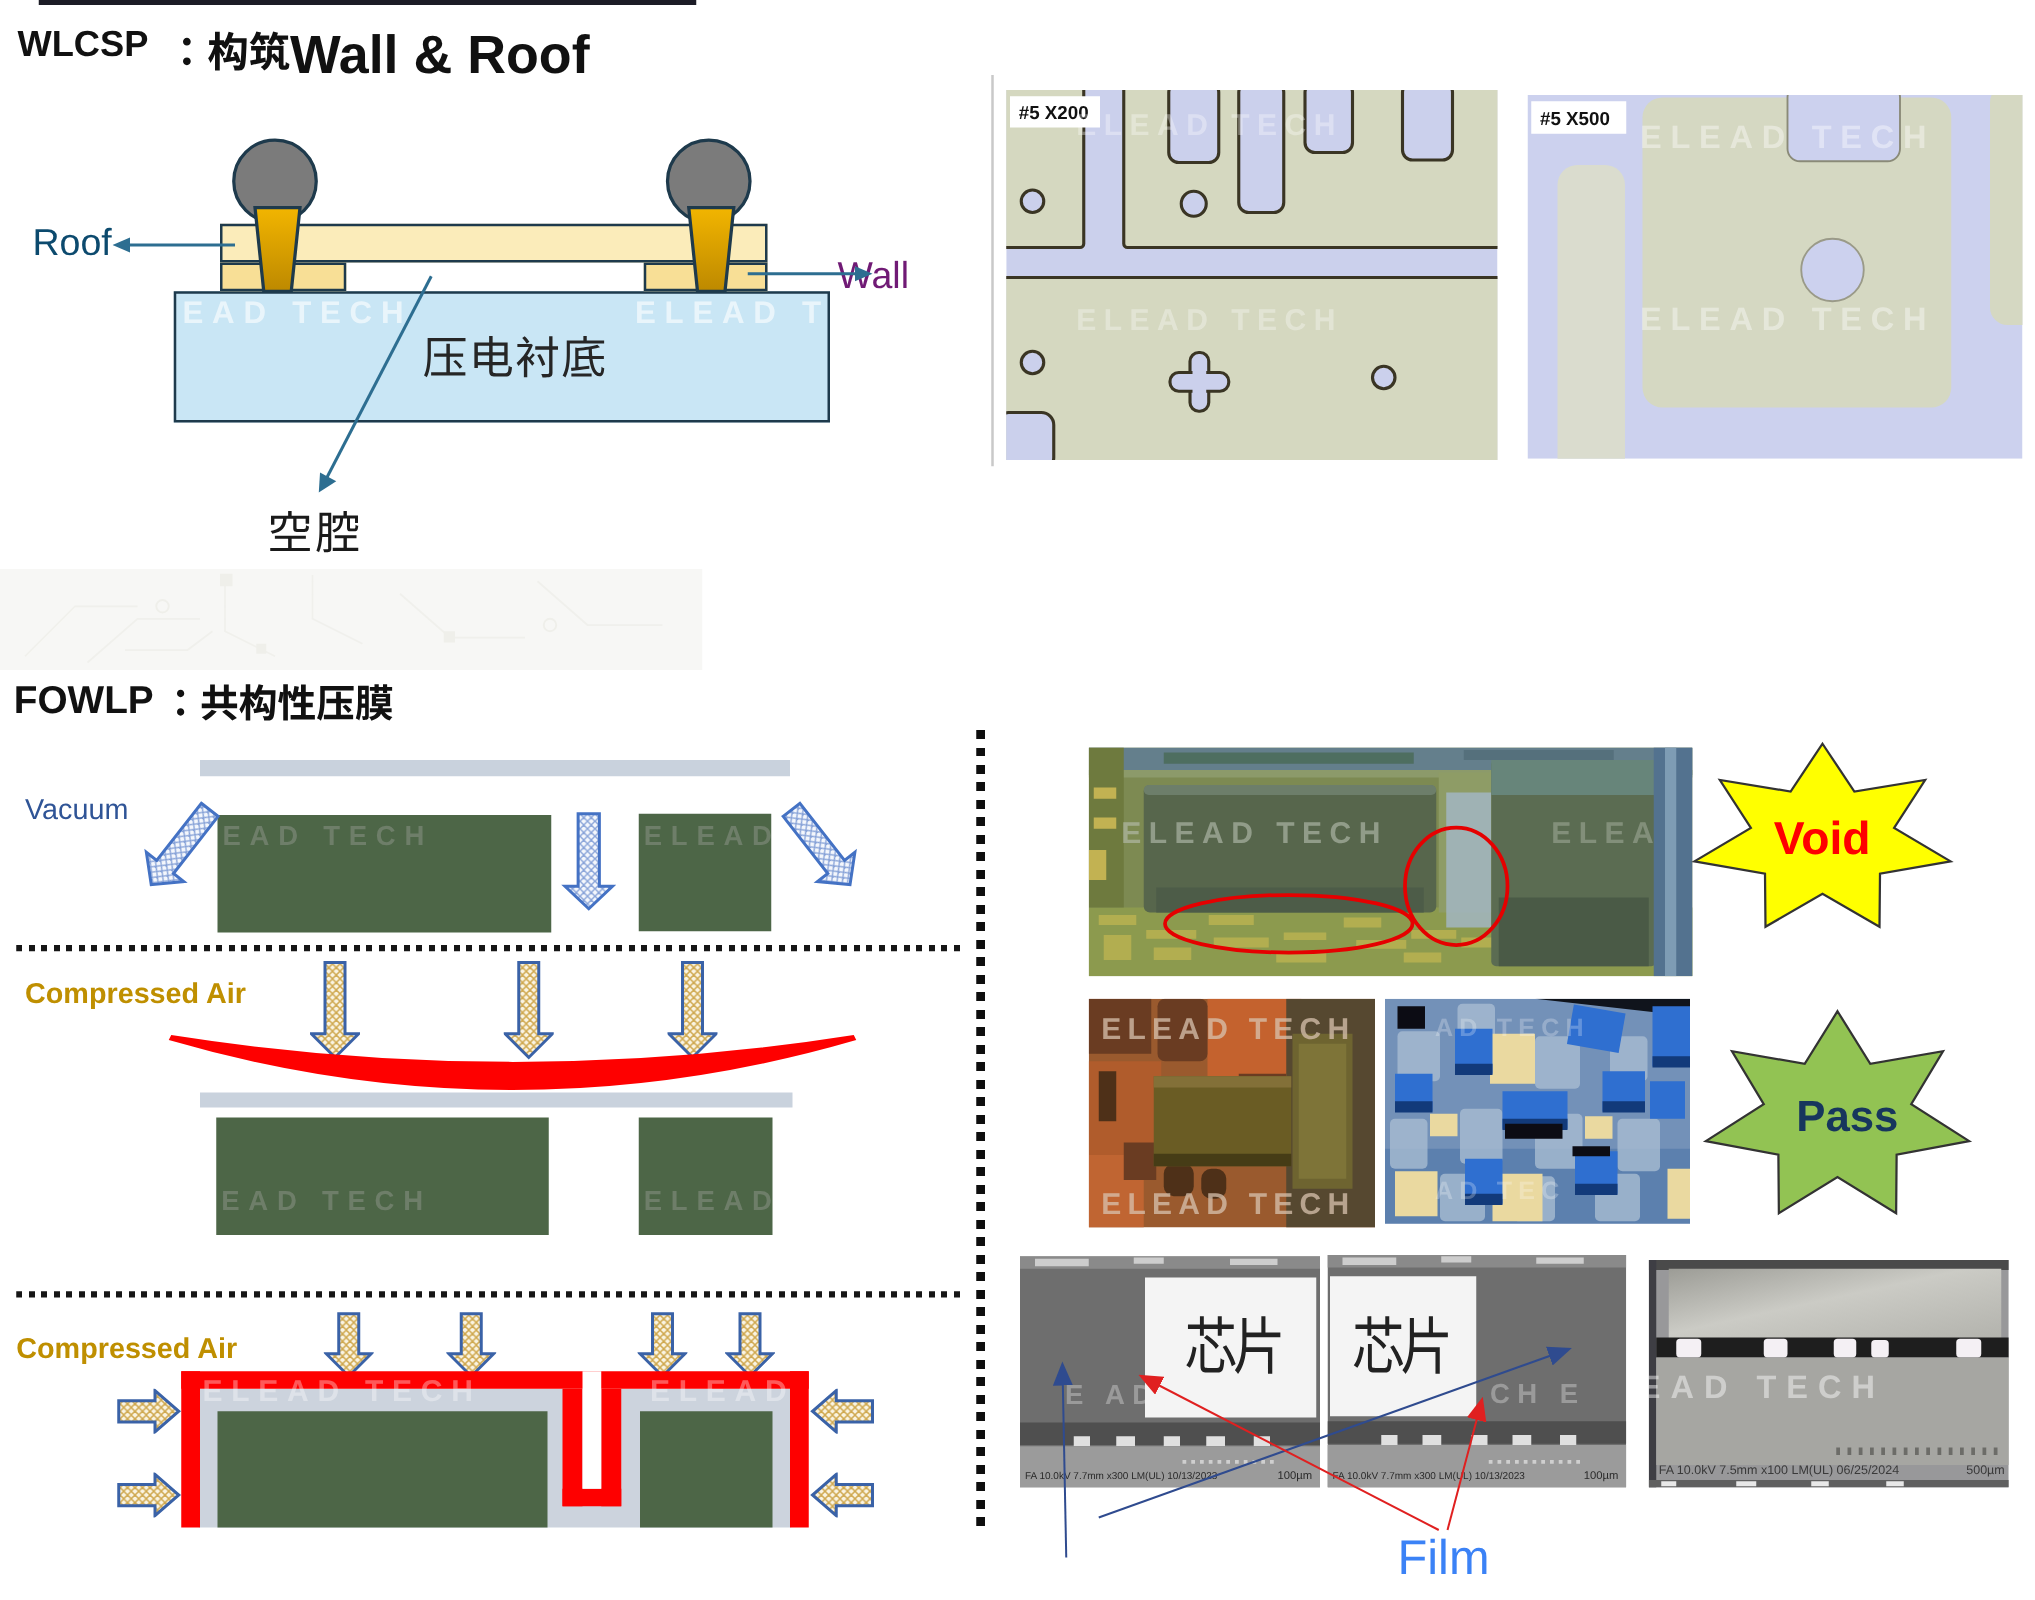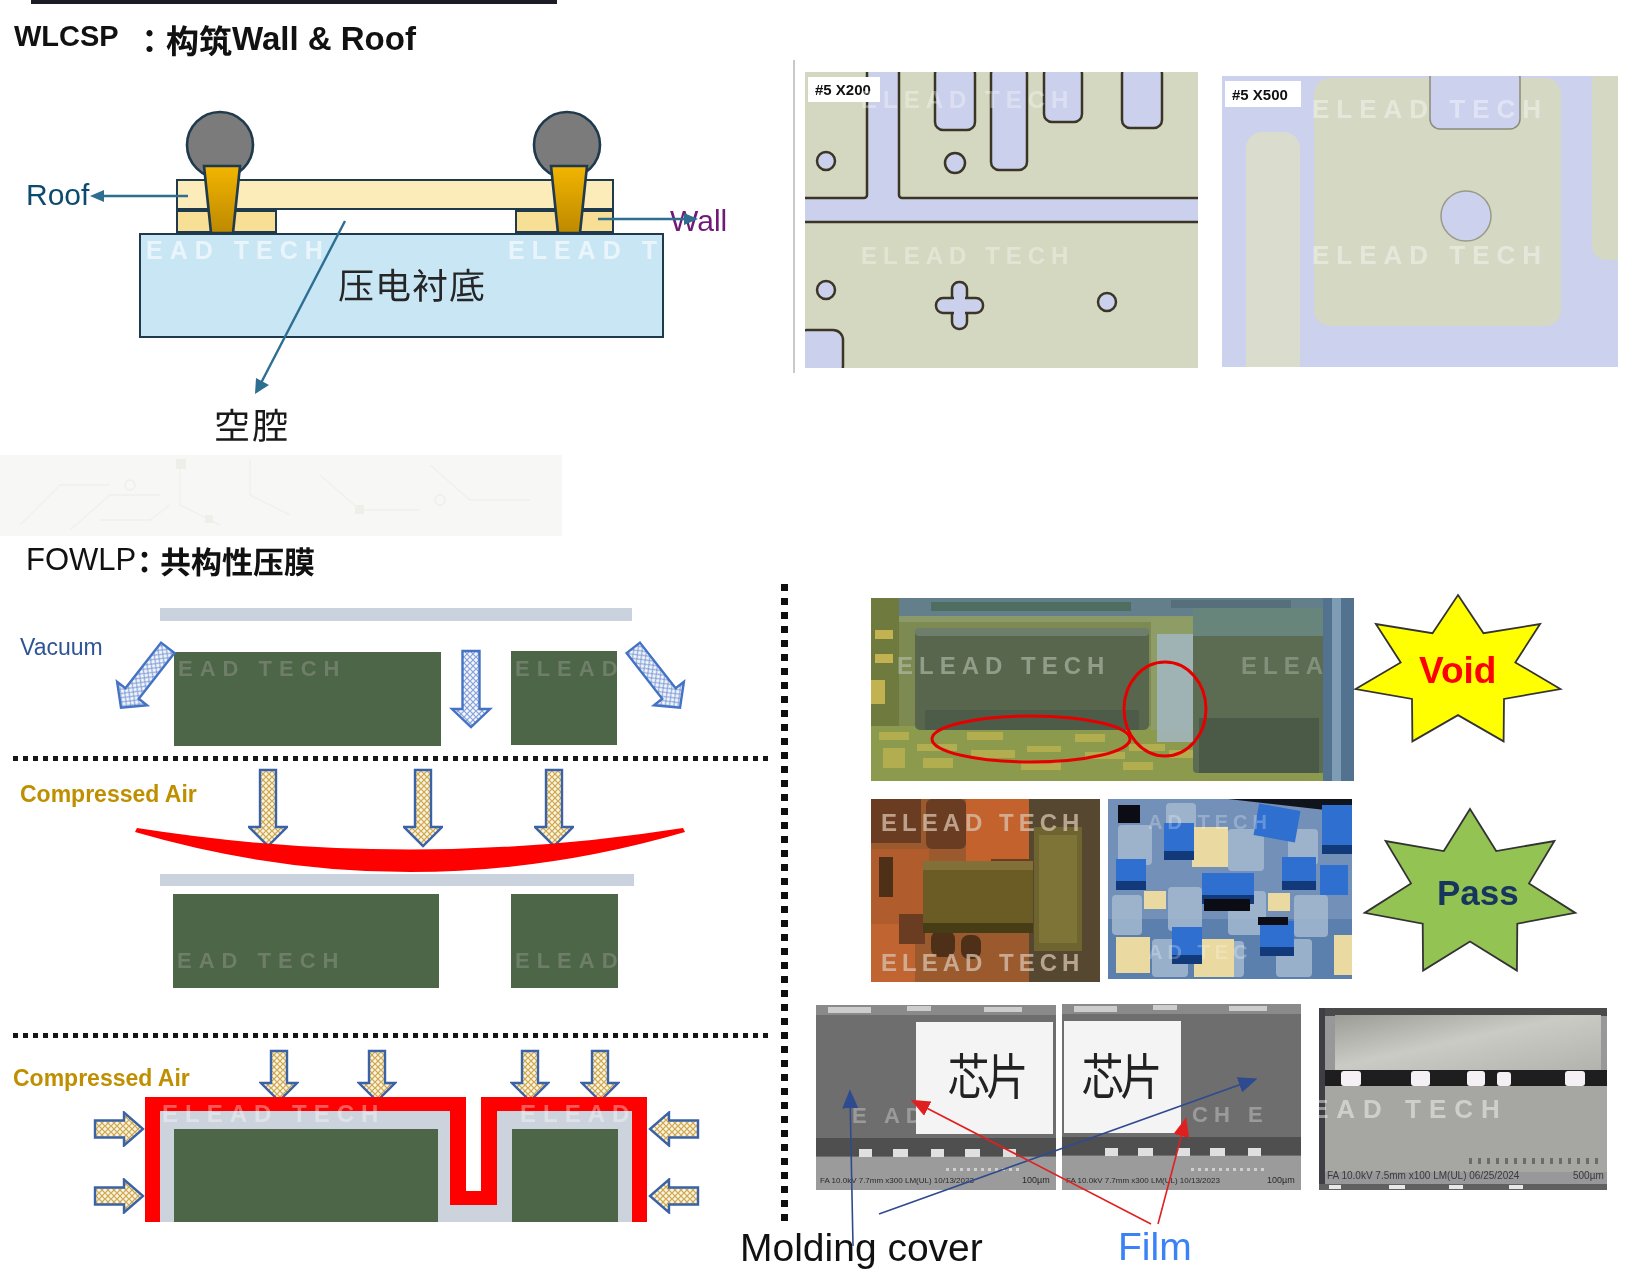--- a/index.html
+++ b/index.html
@@ -18,21 +18,21 @@
 </pattern>
 </defs>
     </svg>
 
 <div class="abs" style="left:31px;top:0;width:526px;height:4px;background:#1c1c26"></div>
 
 <div class="abs" style="left:14px;top:20px;font-size:29px;font-weight:bold;color:#111">WLCSP</div>
 <svg style="position:absolute;left:131px;top:23px" width="105" height="41">
       <path d="M18.5 13.4C20.2 13.4 21.6 12 21.6 10.3C21.6 8.5 20.2 7.1 18.5 7.1C16.8 7.1 15.4 8.5 15.4 10.3C15.4 12 16.8 13.4 18.5 13.4ZM18.5 29.1C20.2 29.1 21.6 27.8 21.6 26C21.6 24.2 20.2 22.9 18.5 22.9C16.8 22.9 15.4 24.2 15.4 26C15.4 27.8 16.8 29.1 18.5 29.1Z M51.9 2.3C51.1 5.4 49.8 8.4 48.3 10.8V9.2H44.8V2.3H41V9.2H36.3V12.9H40.5C39.5 16.7 37.5 21.1 35.5 23.6C36.1 24.6 37 26.2 37.4 27.3C38.7 25.5 40 22.8 41 19.9V33.3H44.8V19C45.6 20.4 46.3 21.9 46.8 22.9L49.1 19.7C48.5 18.9 45.7 15.2 44.8 14.1V12.9H46.8L46.1 13.6C47 14.2 48.6 15.6 49.4 16.3C50.5 14.9 51.6 13.2 52.7 11.2H62.3C62 23.1 61.5 27.9 60.6 28.9C60.3 29.4 59.9 29.5 59.4 29.5C58.6 29.5 57.1 29.5 55.4 29.4C56.1 30.5 56.6 32.2 56.6 33.3C58.4 33.4 60.1 33.4 61.2 33.2C62.5 33 63.3 32.6 64.2 31.3C65.4 29.7 65.8 24.4 66.3 9.5C66.3 8.9 66.3 7.6 66.3 7.6H54.3C54.9 6.2 55.4 4.7 55.9 3.3ZM47.3 23.4 48.2 27 57.7 25.3C57.9 26.1 58.1 26.8 58.2 27.4L61.4 26.3C61 24.2 59.7 20.8 58.3 18.3L55.3 19.2C55.8 20.2 56.3 21.2 56.7 22.3L53.3 22.7C54.2 20 55.2 16.6 56 13.6L52.1 12.8C51.7 16 50.7 20.2 49.8 23.1Z M69.1 25.4 69.8 29.1C73.2 28.3 77.6 27.3 81.7 26.3L81.3 23L77.6 23.7V17.3H81.6V13.8H69.9V17.3H73.8V24.5ZM82.7 13.5V21C82.7 24.3 82.2 28 77.6 30.5C78.3 31 79.8 32.5 80.3 33.3C85 30.7 86.2 26.4 86.5 22.5C87.8 24.1 89.2 26 89.8 27.3L92 25.8V28.2C92 30.6 92.3 31.4 92.9 32C93.4 32.6 94.4 32.8 95.2 32.8C95.7 32.8 96.4 32.8 97 32.8C97.6 32.8 98.4 32.7 98.8 32.4C99.4 32.2 99.8 31.7 100 31.2C100.3 30.6 100.4 29.3 100.5 28.1C99.5 27.8 98.3 27.1 97.6 26.6C97.6 27.6 97.5 28.4 97.4 28.8C97.4 29.1 97.3 29.3 97.2 29.3C97.1 29.4 96.9 29.4 96.8 29.4C96.6 29.4 96.4 29.4 96.3 29.4C96.1 29.4 96 29.4 95.9 29.3C95.9 29.2 95.8 28.8 95.8 28.2V13.5ZM86.5 17H92V23.6C91 22.3 89.6 20.7 88.5 19.5L86.5 20.8ZM74.1 2.1C73 5.5 71 9.1 68.7 11.2C69.6 11.7 71.2 12.8 72 13.4C73.1 12.2 74.3 10.5 75.3 8.7H76.2C77 10.2 77.8 12 78.1 13.2L81.5 11.7C81.2 10.9 80.7 9.8 80.1 8.7H84.4V5.4H76.9C77.3 4.6 77.6 3.8 77.9 3ZM87.5 2.2C86.6 5.6 84.9 9 82.8 11.1C83.8 11.6 85.4 12.7 86.2 13.3C87.2 12.1 88.2 10.5 89.1 8.7H90.6C91.6 10.2 92.6 12 93 13.2L96.6 11.8C96.2 10.9 95.5 9.8 94.8 8.7H99.5V5.4H90.6C90.9 4.7 91.1 3.9 91.4 3.1Z" fill="#111"></path>
     </svg>
-    <div class="abs" style="left:232px;top:20px;font-size:33px;font-weight:bold;color:#111">Wall &amp; Roof</div>
+    <div class="abs" style="left:232px;top:20px;font-size:43px;font-weight:bold;color:#111">Wall &amp; Roof</div>
 
 <div class="abs" style="left:139px;top:233px;width:521px;height:101px;background:#c9e6f5;border:2px solid #1e3a4c"></div>
 
 <div class="abs wm" style="left:146px;top:236px;font-size:25px;color:rgba(255,255,255,.6)">EAD TECH</div>
 <div class="abs wm" style="left:508px;top:236px;font-size:25px;color:rgba(255,255,255,.6)">ELEAD T</div>
 <svg class="abs" style="left:183px;top:108px" width="74" height="74">
       <circle cx="37" cy="37" r="33" fill="#7b7b7b" stroke="#1e3a4c" stroke-width="2.6"></circle>
     </svg>
 <svg class="abs" style="left:530px;top:108px" width="74" height="74">
       <circle cx="37" cy="37" r="33" fill="#7b7b7b" stroke="#1e3a4c" stroke-width="2.6"></circle>
@@ -137,21 +137,21 @@
 </g>
 <g fill="#ececе8" fill-opacity="1">
 <rect x="176" y="4" width="10" height="10" fill="#efefEa"></rect>
         <rect x="355" y="50" width="9" height="9" fill="#efefEa"></rect>
         <rect x="205" y="60" width="8" height="8" fill="#efefEa"></rect>
         <circle cx="130" cy="30" r="5" fill="none" stroke="#efefea" stroke-width="1.5"></circle>
         <circle cx="440" cy="45" r="5" fill="none" stroke="#efefea" stroke-width="1.5"></circle>
       </g>
 </svg>
 
-<div class="abs" style="left:26px;top:542px;font-size:31px;font-weight:normal;color:#111">FOWLP</div>
+<div class="abs" style="left:11px;top:542px;font-size:31px;font-weight:bold;color:#111">FOWLP</div>
 <svg style="position:absolute;left:127px;top:545px" width="192" height="39">
       <path d="M17.5 12.7C19.1 12.7 20.4 11.4 20.4 9.8C20.4 8.1 19.1 6.8 17.5 6.8C15.9 6.8 14.6 8.1 14.6 9.8C14.6 11.4 15.9 12.7 17.5 12.7ZM17.5 27.5C19.1 27.5 20.4 26.2 20.4 24.6C20.4 22.9 19.1 21.6 17.5 21.6C15.9 21.6 14.6 22.9 14.6 24.6C14.6 26.2 15.9 27.5 17.5 27.5Z M50.7 24.4C53.4 26.6 57.1 29.6 58.8 31.4L62.5 29.3C60.6 27.4 56.7 24.5 54 22.6ZM42.4 22.7C40.8 24.8 37.5 27.3 34.5 28.8C35.4 29.5 36.8 30.6 37.6 31.4C40.6 29.7 44 26.9 46.4 24.2ZM35.4 8.3V11.9H41.1V17.8H34.4V21.5H62.7V17.8H56V11.9H61.8V8.3H56V2.5H52.1V8.3H44.9V2.5H41.1V8.3ZM44.9 17.8V11.9H52.1V17.8Z M79.9 2.3C79.1 5.2 77.9 8 76.5 10.3V8.7H73.2V2.3H69.6V8.7H65.2V12.2H69.1C68.2 15.8 66.4 19.9 64.5 22.3C65.1 23.2 65.9 24.8 66.2 25.8C67.5 24.1 68.7 21.6 69.6 18.8V31.4H73.2V18C73.9 19.3 74.6 20.7 75.1 21.6L77.2 18.6C76.6 17.8 74 14.4 73.2 13.4V12.2H75.1L74.4 12.9C75.3 13.5 76.8 14.8 77.5 15.4C78.6 14.1 79.6 12.5 80.6 10.7H89.7C89.3 21.8 88.9 26.3 88.1 27.3C87.7 27.7 87.4 27.9 86.9 27.9C86.2 27.9 84.8 27.9 83.2 27.7C83.8 28.8 84.3 30.4 84.3 31.4C85.9 31.4 87.6 31.4 88.6 31.3C89.8 31.1 90.6 30.7 91.4 29.6C92.6 28 93 23 93.4 9C93.4 8.5 93.4 7.2 93.4 7.2H82.2C82.7 5.9 83.2 4.6 83.6 3.2ZM75.6 22.1 76.4 25.5 85.3 23.9C85.5 24.7 85.7 25.3 85.8 25.9L88.8 24.8C88.4 22.8 87.2 19.7 85.9 17.3L83.1 18.2C83.5 19.1 84 20.1 84.4 21.1L81.2 21.4C82.1 18.9 83 15.7 83.7 12.9L80.1 12.2C79.7 15.1 78.7 19.1 77.9 21.8Z M105.5 26.9V30.5H124.9V26.9H117.6V20.7H123.2V17.2H117.6V12.1H123.9V8.6H117.6V2.5H113.8V8.6H111.3C111.6 7.2 111.9 5.8 112.1 4.3L108.5 3.7C108.2 6.4 107.6 9.1 106.9 11.4C106.4 10.1 105.8 8.6 105.1 7.5L103.3 8.2V2.3H99.6V8.7L97 8.3C96.8 10.9 96.2 14.3 95.5 16.4L98.3 17.4C98.9 15.2 99.5 11.8 99.6 9.2V31.4H103.3V10.2C103.9 11.5 104.3 12.8 104.5 13.7L106.3 12.9C106 13.6 105.7 14.2 105.3 14.7C106.2 15.1 107.9 15.9 108.6 16.4C109.3 15.2 109.9 13.7 110.4 12.1H113.8V17.2H107.8V20.7H113.8V26.9Z M147 20.4C148.7 21.9 150.6 23.9 151.5 25.3L154.2 23.2C153.2 21.8 151.4 20 149.6 18.6ZM129.2 3.7V13.9C129.2 18.5 129 25 126.6 29.5C127.5 29.8 129 30.9 129.7 31.5C132.3 26.7 132.8 19 132.8 13.8V7.3H155.9V3.7ZM141.9 8.4V14H134.1V17.6H141.9V26.8H132.1V30.3H155.5V26.8H145.7V17.6H154.4V14H145.7V8.4Z M173.8 16.1H181.6V17.5H173.8ZM173.8 12.5H181.6V13.8H173.8ZM179.4 2.3V4.5H176V2.3H172.6V4.5H168.9V7.5H172.6V9.3H176V7.5H179.4V9.3H182.7V7.5H186.7V4.5H182.7V2.3ZM170.5 10V20H175.6L175.4 21.6H168.9V24.7H174.5C173.6 26.5 171.8 27.8 168.2 28.6C168.9 29.3 169.8 30.6 170.1 31.5C174.5 30.3 176.7 28.4 177.9 26C179.4 28.6 181.6 30.5 184.7 31.4C185.2 30.5 186.2 29.2 187 28.5C184.2 27.8 182.2 26.5 180.8 24.7H186.3V21.6H179.1L179.3 20H185.1V10ZM159.4 3.6V14.8C159.4 19.3 159.3 25.5 157.6 29.8C158.4 30.1 159.8 30.8 160.4 31.3C161.5 28.5 162 24.8 162.2 21.2H165.1V27.4C165.1 27.7 164.9 27.9 164.6 27.9C164.3 27.9 163.4 27.9 162.5 27.9C162.9 28.7 163.2 30.1 163.3 31C165 31 166.1 30.9 167 30.4C167.8 29.8 168 28.9 168 27.5V3.6ZM162.4 6.9H165.1V10.6H162.4ZM162.4 14H165.1V17.8H162.4L162.4 14.8Z" fill="#111"></path>
     </svg>
 <div class="abs" style="left:160px;top:608px;width:472px;height:13px;background:#c9d2dd"></div>
 
 <div class="abs" style="left:20px;top:634px;font-size:23px;font-weight:normal;color:#2f5496">Vacuum</div>
 
 <div class="abs" style="left:174px;top:652px;width:267px;height:94px;background:#4d6647"></div>
 <div class="abs wm" style="left:178px;top:656px;font-size:22px;color:#6e7e69">EAD TECH</div>
 
@@ -499,21 +499,20 @@
 <text x="254" y="171" font-family="Liberation Sans" font-size="10" fill="#3a3a3a">500µm</text>
 <rect x="0" y="176" width="288" height="6" fill="#606060"></rect>
 <g fill="#e8e8e8">
         <rect x="10" y="177" width="12" height="4"></rect>
         <rect x="70" y="177" width="16" height="4"></rect>
         <rect x="130" y="177" width="14" height="4"></rect>
         <rect x="190" y="177" width="14" height="4"></rect>
       </g>
 </svg>
 
-<div class="abs" style="left:740px;top:1226px;font-size:39px;color:#111">Molding cover</div>
 
 <div class="abs" style="left:1118px;top:1225px;font-size:39px;color:#3b82f6">Film</div>
 <svg class="abs" style="left:800px;top:1060px" width="520" height="200" viewBox="0 0 520 200">
 <defs>
 <marker id="mb" markerWidth="12" markerHeight="10" refX="9" refY="5" orient="auto">
           <path d="M0 0 L12 5 L0 10 z" fill="#2f4b8f"></path>
         </marker>
 <marker id="mr" markerWidth="12" markerHeight="10" refX="9" refY="5" orient="auto">
           <path d="M0 0 L12 5 L0 10 z" fill="#e02020"></path>
         </marker>

